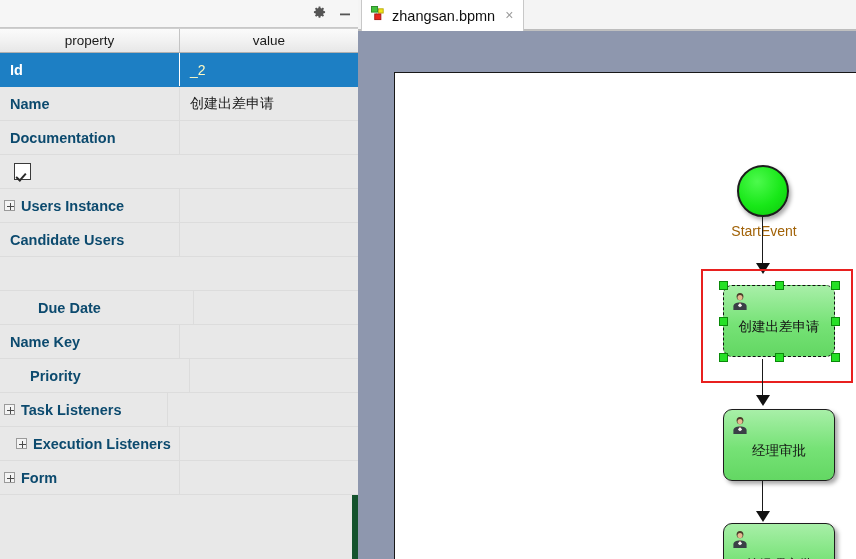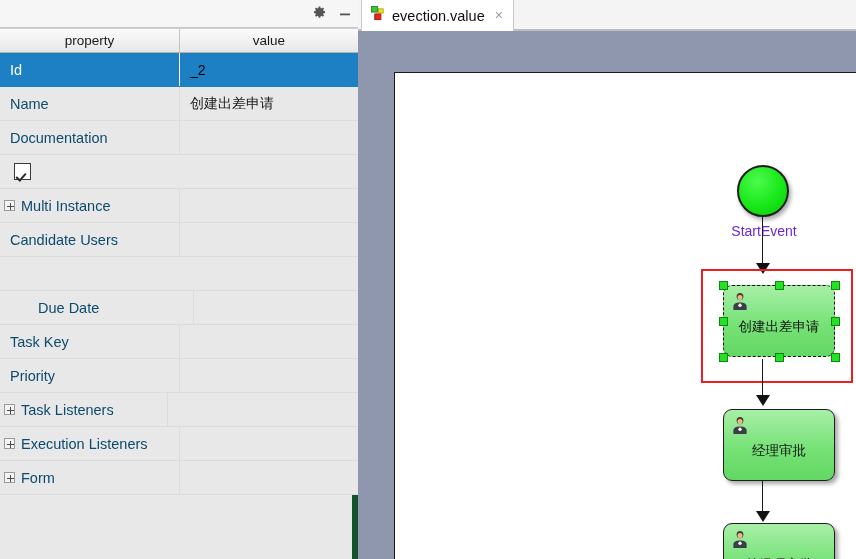--- a/index.html
+++ b/index.html
@@ -50,29 +50,29 @@
   .pcell-name{
     width:180px;box-sizing:border-box;display:flex;align-items:center;
     padding-left:10px;border-right:1px solid #dcdcdc;
     font-size:14.5px;color:#0c4a6e;
   }
   .prow.sel .pcell-name{color:#ffffff;border-right:1px solid #ffffff;}
   .pcell-val{
     width:178px;box-sizing:border-box;display:flex;align-items:center;
     padding-left:10px;font-size:14px;color:#202020;
   }
-  .prow.sel .pcell-val{color:#000000;}
+  .prow.sel .pcell-val{color:#fef9c3;}
   .expander{
     width:11px;height:11px;box-sizing:border-box;
     border:1px solid #9a9a9a;background:#f4f4f4;position:relative;
     margin-right:6px;flex:0 0 auto;
   }
   .expander:before{content:"";position:absolute;left:2px;top:4.5px;width:7px;height:1px;background:#4a4a4a;}
   .expander:after{content:"";position:absolute;left:4.5px;top:2px;width:1px;height:7px;background:#4a4a4a;}
-  .name-txt{white-space:nowrap;overflow:hidden;}
+  .name-txt{white-space:nowrap;overflow:hidden;font-weight:bold;}
   .cb{
     width:17px;height:17px;box-sizing:border-box;border:1.5px solid #3a3a3a;
     background:#ffffff;position:relative;margin-left:4px;
   }
   .cb.checked:after{
     content:"";position:absolute;left:3px;top:7px;width:4px;height:8px;
     border:solid #2a2a2a;border-width:0 2px 2px 0;transform:rotate(42deg);
   }
   
   #assignee-highlight{
@@ -119,21 +119,21 @@
   
   .node{position:absolute;}
   #start-event{
     left:342px;top:92px;width:52px;height:52px;border-radius:50%;
     background:radial-gradient(circle at 38% 30%,#4dfa4d 0%,#18e818 55%,#0bc60b 100%);
     border:2px solid #1d1d1d;box-sizing:border-box;
     box-shadow:2px 3px 4px rgba(0,0,0,0.35);
   }
   #start-event-label{
     left:310px;top:150px;width:118px;text-align:center;
-    font-size:14px;color:#6d28d9;
+    font-size:14px;color:#a16207;
   }
   .task{
     width:112px;height:72px;border-radius:9px;box-sizing:border-box;
     background:linear-gradient(to bottom,#a8efa8 0%,#76e276 55%,#63d763 100%);
     border:1.6px solid #1d1d1d;
     box-shadow:3px 3px 4px rgba(0,0,0,0.35);
     display:flex;align-items:center;justify-content:center;
   }
   .task-label{
     font-size:13.5px;color:#141414;text-align:center;
@@ -213,21 +213,21 @@
           </div>
         </div>
         <div class="prow" style="position: relative;">
           <div class="pcell-val">
             <span class="cb checked"></span>
           </div>
         </div>
         <div class="prow" style="position: relative;">
           <div class="pcell-name" style="padding-left: 4px;">
             <span class="expander"></span>
-            <span class="name-txt">Multi Instance</span>
+            <span class="name-txt">Users Instance</span>
           </div>
           <div class="pcell-val">
             <span></span>
           </div>
         </div>
         <div class="prow" style="position: relative;">
           <div class="pcell-name">
             <span class="name-txt">Candidate Users</span>
           </div>
           <div class="pcell-val">
@@ -242,45 +242,45 @@
         <div class="prow" style="position: relative; padding-left: 28px;">
           <div class="pcell-name">
             <span class="name-txt">Due Date</span>
           </div>
           <div class="pcell-val">
             <span></span>
           </div>
         </div>
         <div class="prow" style="position: relative;">
           <div class="pcell-name">
-            <span class="name-txt">Task Key</span>
-          </div>
-          <div class="pcell-val">
-            <span></span>
-          </div>
-        </div>
-        <div class="prow" style="position: relative;">
+            <span class="name-txt">Name Key</span>
+          </div>
+          <div class="pcell-val">
+            <span></span>
+          </div>
+        </div>
+        <div class="prow" style="position: relative; padding-left: 20px;">
           <div class="pcell-name">
             <span class="name-txt">Priority</span>
           </div>
           <div class="pcell-val">
             <span></span>
           </div>
         </div>
         <div class="prow" style="position: relative; gap: 24px;">
           <div class="pcell-name" style="padding-left: 4px;">
             <span class="expander"></span>
             <span class="name-txt">Task Listeners</span>
           </div>
           <div class="pcell-val">
             <span></span>
           </div>
         </div>
         <div class="prow" style="position: relative;">
-          <div class="pcell-name" style="padding-left: 4px;">
+          <div class="pcell-name" style="padding-left: 16px;">
             <span class="expander"></span>
             <span class="name-txt">Execution Listeners</span>
           </div>
           <div class="pcell-val">
             <span></span>
           </div>
         </div>
         <div class="prow" style="position: relative;">
           <div class="pcell-name" style="padding-left: 4px;">
             <span class="expander"></span>
@@ -299,21 +299,21 @@
     <div id="tabstrip">
       <div id="tab-active">
         <span>
           <svg width="15" height="15" viewBox="0 0 16 16" aria-hidden="true">
             <rect x="0.5" y="0.5" width="6.5" height="6" fill="#42c23c" stroke="#2a8a27" stroke-width="1"></rect>
             <rect x="8" y="3" width="5" height="4.5" fill="#f2e316" stroke="#b8ab0d" stroke-width="1"></rect>
             <rect x="4" y="8.5" width="6.5" height="6" fill="#e8261f" stroke="#a81712" stroke-width="1"></rect>
             <path d="M7 3.5h1.2M6 8.5v-1" stroke="#777" stroke-width="0.9" fill="none"></path>
           </svg>
         </span>
-        <span id="tab-label">evection.value</span>
+        <span id="tab-label">zhangsan.bpmn</span>
         <span id="tab-close">×</span>
       </div>
     </div>
 
     <div id="canvas-area">
       <div id="paper">
 
         <div class="node" id="start-event"></div>
         <div class="node" id="start-event-label">StartEvent</div>
 

